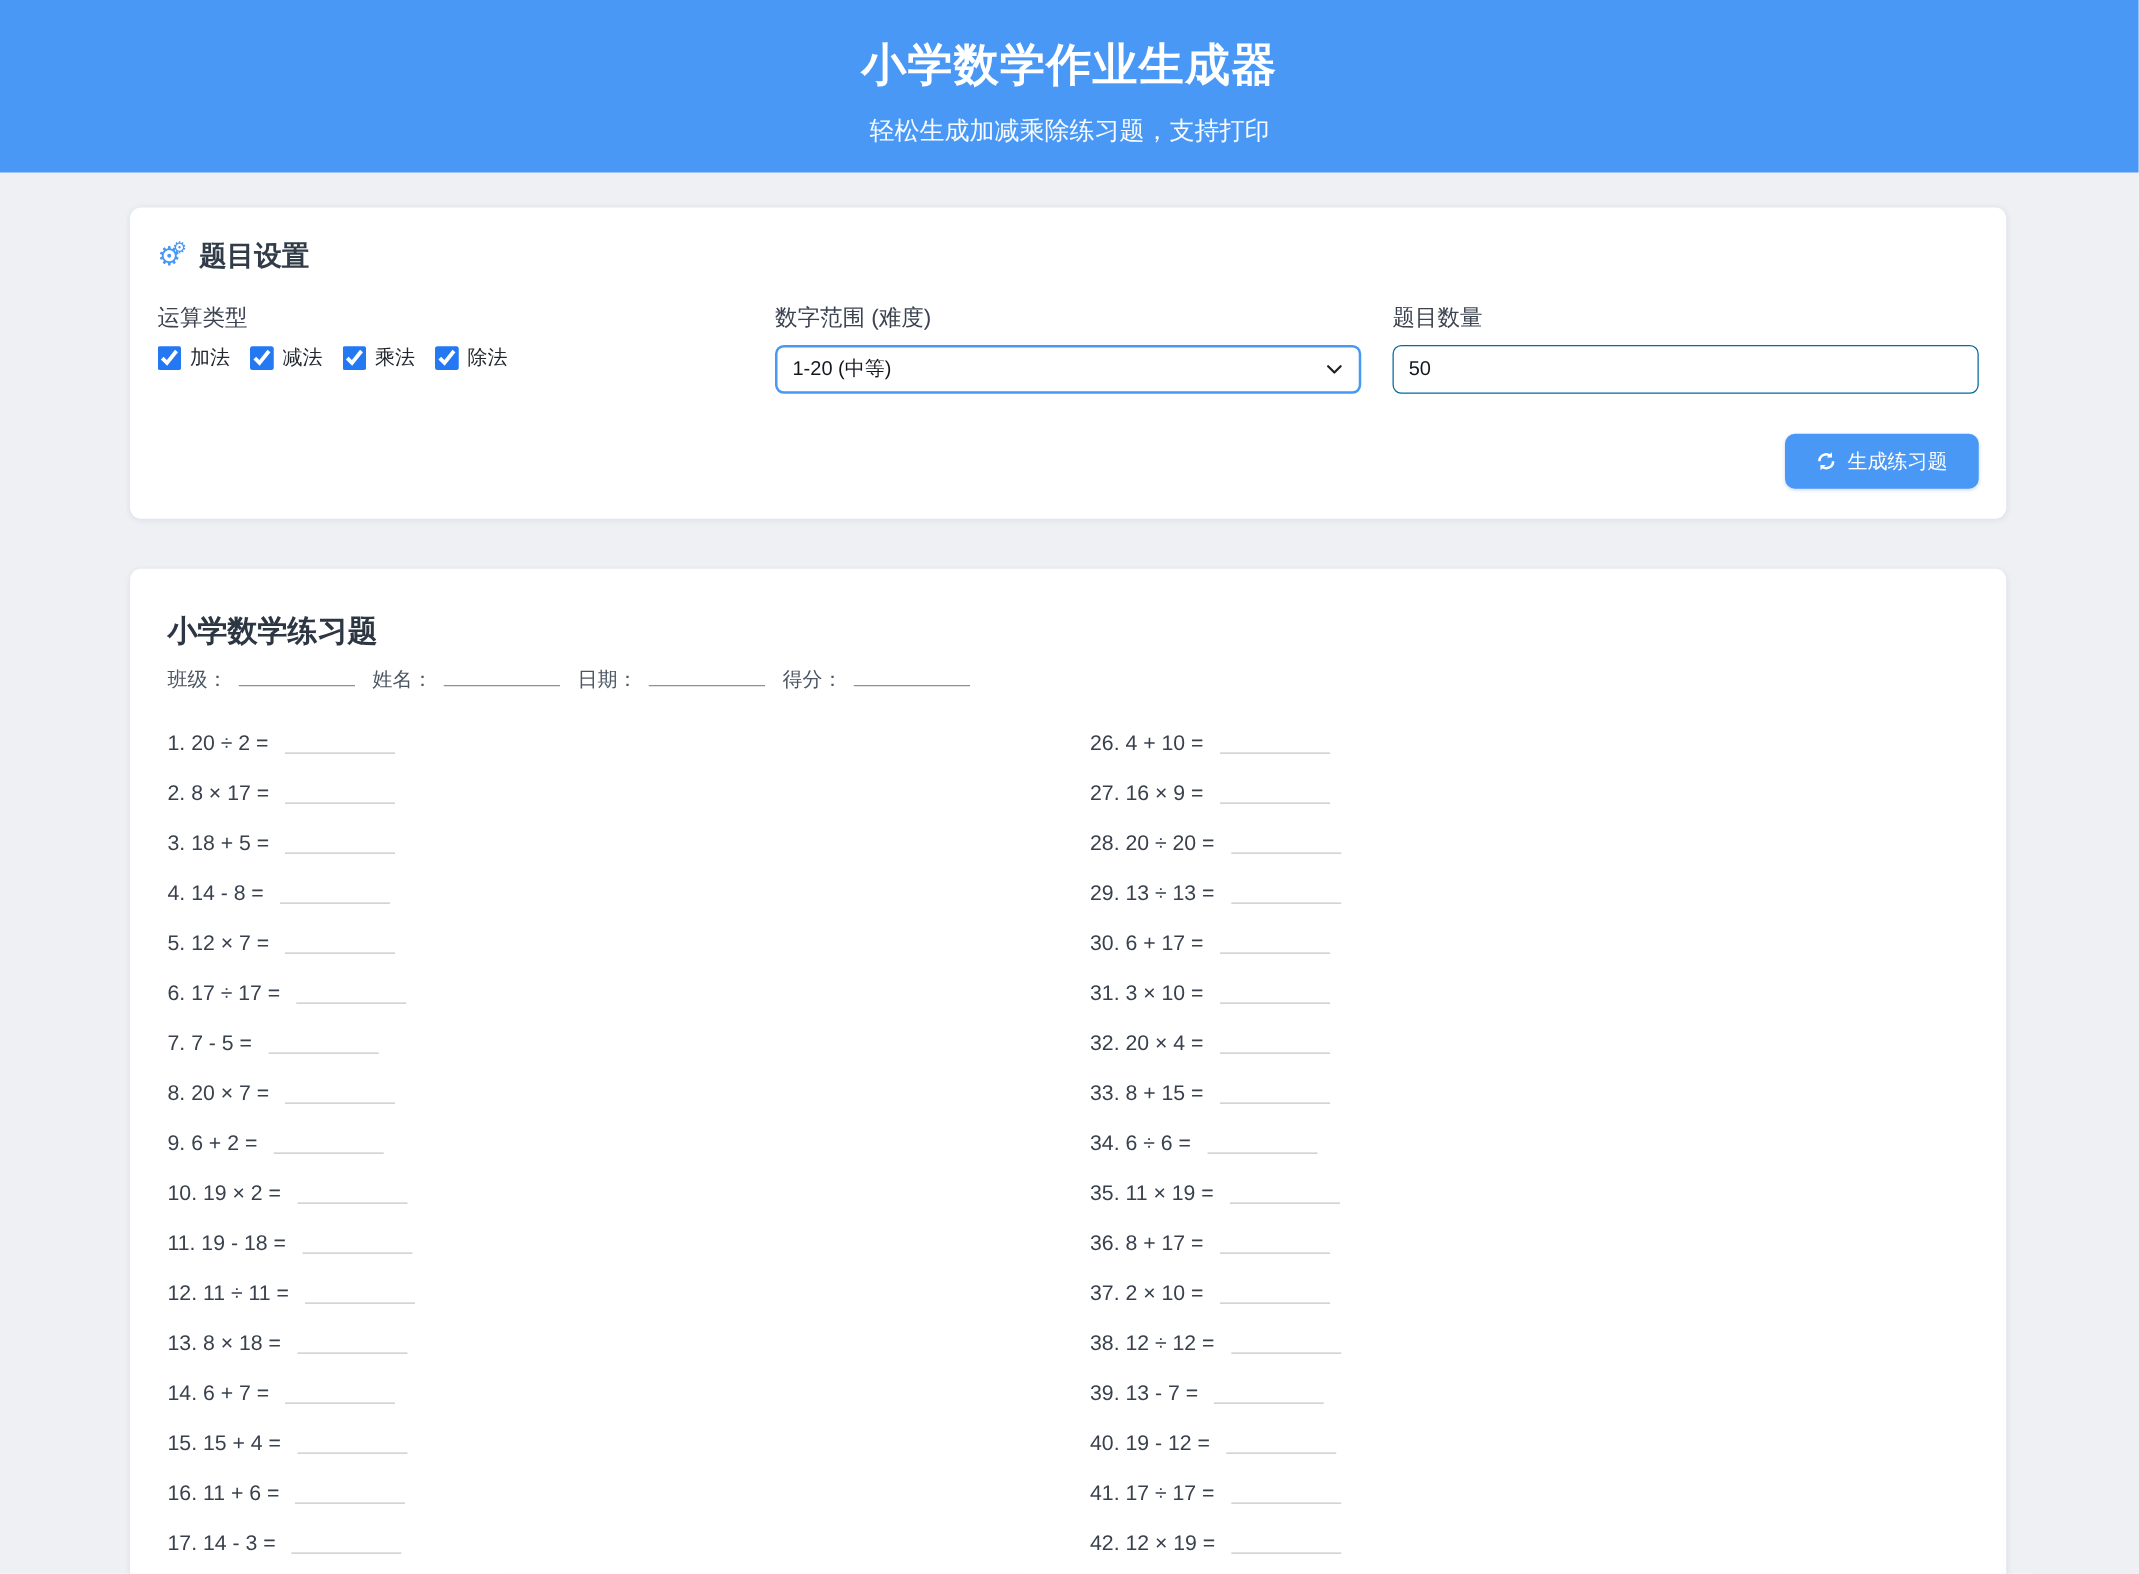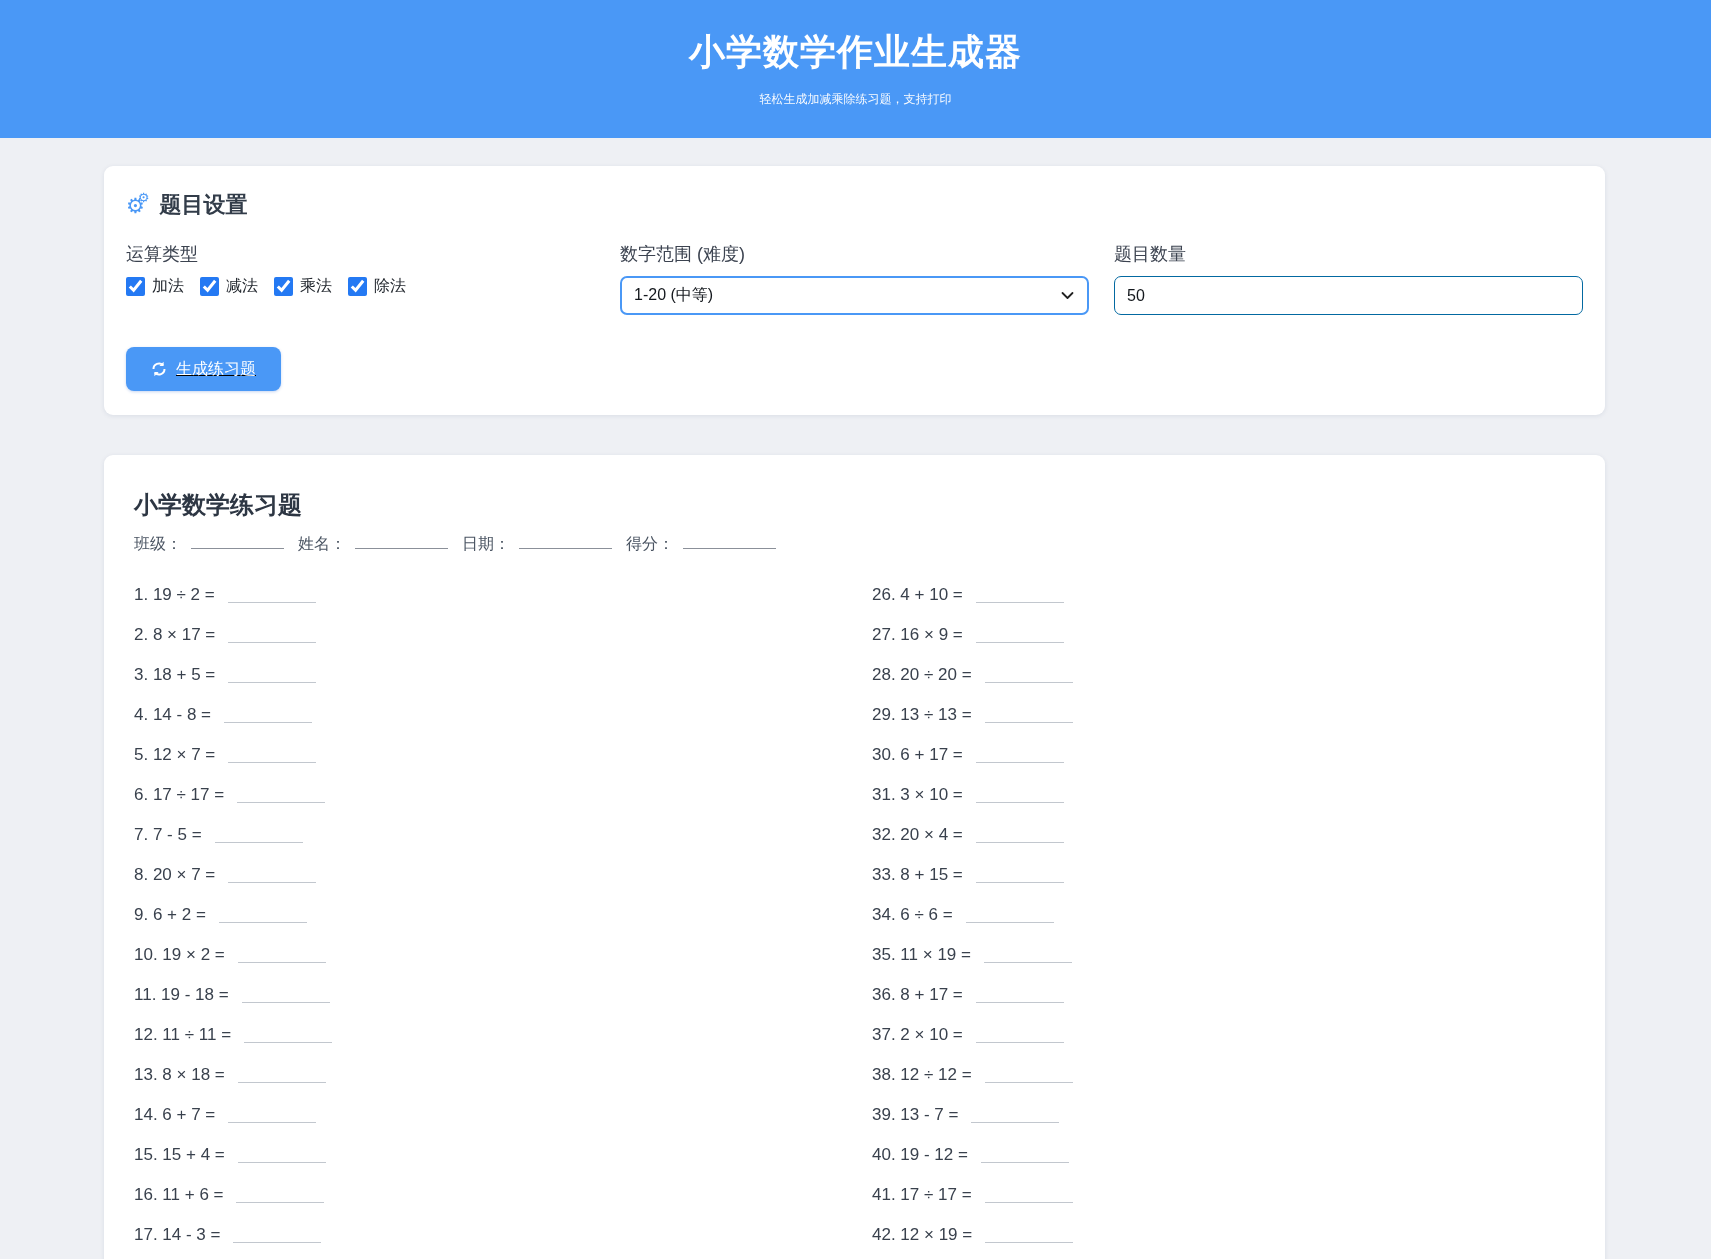--- a/index.html
+++ b/index.html
@@ -8,41 +8,41 @@
   *{box-sizing:border-box;}
   html,body{margin:0;padding:0;}
   body{
     width:1711px;height:1259px;overflow:hidden;
     background:var(--page-bg);
     font-family:"Liberation Sans","DejaVu Sans",sans-serif;
   }
   
   .app-header{height:138px;background:var(--header-bg);color:#fff;text-align:center;}
   .app-header h1{margin:0;padding-top:28px;font-size:36px;font-weight:700;letter-spacing:1px;}
-  .app-header p{margin:14px 0 0;font-size:12px;color:rgba(255,255,255,.96);}
+  .app-header p{margin:14px 0 0;font-size:20px;color:rgba(255,255,255,.96);}
   
   main{width:1501px;margin:28px 0 0 104px;}
   .card{background:#fff;border-radius:9px;box-shadow:0 1px 5px rgba(25,45,85,.09);}
   
   .settings-card{padding:24px 22px;}
   .section-title{display:flex;align-items:center;gap:10px;margin:0 0 22px;font-size:22px;font-weight:700;color:#323c49;}
   .gears{color:var(--accent);display:inline-flex;align-items:flex-start;line-height:1;}
   .gear-big{font-size:21px;}
   .gear-small{font-size:13px;margin-left:-7px;margin-top:-4px;}
   .form-grid{display:grid;grid-template-columns:1fr 1fr 1fr;gap:25px;}
   .field-label{display:block;font-size:18px;color:#3c4350;margin-bottom:10px;}
   .ops-row{display:flex;align-items:flex-start;gap:16px;height:39px;}
   .op-item{display:flex;align-items:center;gap:7px;font-size:16px;color:#23282f;cursor:pointer;}
   .op-cb{width:19px;height:19px;accent-color:var(--checkbox-accent);margin:0;cursor:pointer;}
   .select-wrap{position:relative;height:39px;border:2px solid var(--accent);border-radius:7px;
     display:flex;align-items:center;padding:0 34px 0 12px;font-size:16px;color:#14181d;background:#fff;cursor:pointer;}
   .chevron{position:absolute;right:13px;top:50%;transform:translateY(-50%);}
   .count-input{height:39px;width:100%;border:1px solid #0369a1;border-radius:7px;padding:0 12px;
     font-size:16px;color:#14181d;font-family:inherit;background:#fff;}
-  .btn-row{display:flex;justify-content:flex-start;margin-top:32px;text-decoration:underline;}
+  .btn-row{display:flex;justify-content:flex-end;margin-top:32px;}
   .generate-btn{display:flex;align-items:center;gap:9px;background:var(--accent);color:#fff;border:none;
     border-radius:8px;height:44px;padding:0 25px;font-size:16px;font-family:inherit;cursor:pointer;
     box-shadow:0 1px 3px rgba(30,90,200,.25);}
   
   .worksheet-card{margin-top:40px;padding:34px 30px 80px;min-height:820px;}
   .ws-title{margin:0;font-size:24px;font-weight:700;color:#2d3643;}
   .meta-row{margin-top:13px;display:flex;align-items:center;font-size:16px;color:#4b5563;}
   .meta-item{display:inline-flex;align-items:baseline;margin-right:14px;}
   .meta-blank{display:inline-block;width:93px;height:15px;border-bottom:1.5px solid #8b9099;margin-left:9px;}
   .problems{margin-top:20px;display:grid;grid-template-columns:738px 1fr;}
@@ -140,21 +140,21 @@
   </span>
 
   <span class="meta-item">
     <span class="meta-label">得分：</span>
     <span class="meta-blank"></span>
   </span>
 </div>
     <div class="problems">
       <div class="pcol" id="pcol-left">
   <div class="problem">
-    <span class="ptext">1. 19 ÷ 2 =</span>
+    <span class="ptext">1. 20 ÷ 2 =</span>
     <span class="pblank"></span>
   </div>
 
   <div class="problem">
     <span class="ptext">2. 8 × 17 =</span>
     <span class="pblank"></span>
   </div>
 
   <div class="problem">
     <span class="ptext">3. 18 + 5 =</span>

